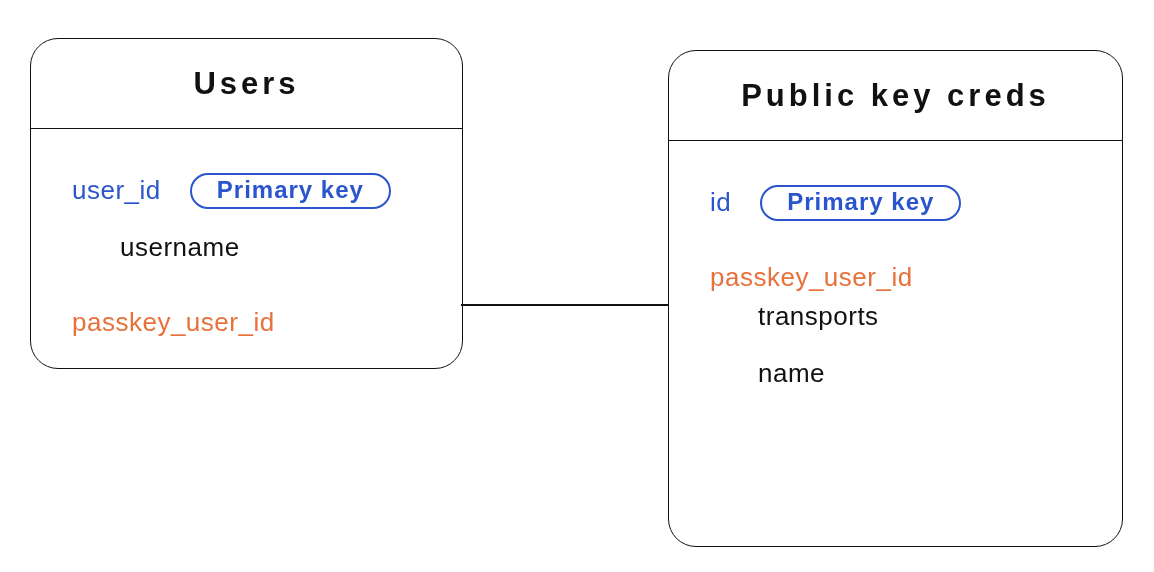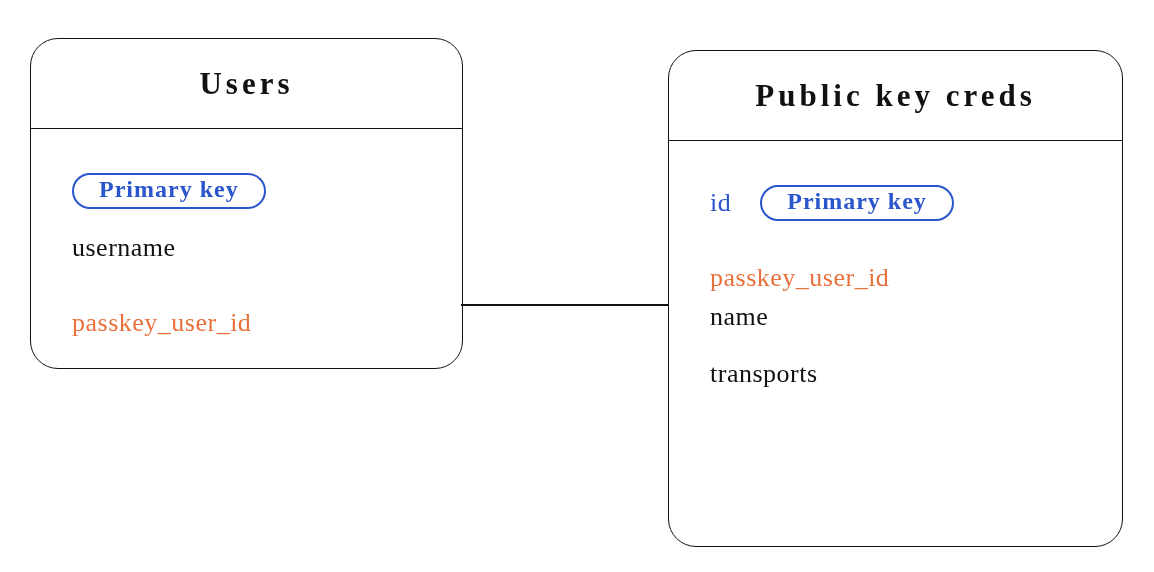--- a/index.html
+++ b/index.html
@@ -8,21 +8,21 @@
     --ink: #111111;
     --bg: #ffffff;
   }
   * { margin: 0; padding: 0; box-sizing: border-box; }
   html, body { background: var(--bg); }
   .canvas {
     position: relative;
     width: 1154px;
     height: 572px;
     background: var(--bg);
-    font-family: Liberation Serif, serif;
+    font-family: Liberation Sans, sans-serif;
     color: var(--ink);
     overflow: hidden;
   }
   .entity {
     position: absolute;
     background: var(--bg);
     border: 1.6px solid var(--ink);
     border-radius: 28px;
   }
   .entity-users  { left: 30px;  top: 38px; width: 433px; height: 331px; }
@@ -44,21 +44,21 @@
   .row {
     height: 57px;
     display: flex;
     align-items: center;
     gap: 29px;
     white-space: nowrap;
   }
   .fname { font-size: 26px; letter-spacing: 0.5px; }
   .fname.c-blue   { color: var(--primary_blue); }
   .fname.c-orange { color: var(--highlight_orange); margin-top: 36px; }
-  .fname.c-black  { color: var(--ink); }
+  .fname.c-black  { color: var(--ink); margin-left: 48px; }
   .badge {
     display: inline-flex;
     align-items: center;
     justify-content: center;
     height: 36px;
     padding: 0 25px 2px 25px;
     border: 2px solid var(--primary_blue);
     border-radius: 19px;
     color: var(--primary_blue);
     font-size: 24px;
@@ -78,20 +78,21 @@
 <body>
 
 <div class="canvas">
 
   <div class="entity entity-users">
     <div class="entity-header">
       <span class="entity-title">Users</span>
     </div>
     <div class="rows">
       <div class="row">
+        <span class="fname c-blue">user_id</span>
         <span class="badge">Primary key</span>
       </div>
       <div class="row">
         <span class="fname c-black">username</span>
       </div>
       <div class="row">
         <span class="fname c-orange">passkey_user_id</span>
       </div>
     </div>
   </div>
@@ -104,21 +105,21 @@
     </div>
     <div class="rows">
       <div class="row">
         <span class="fname c-blue">id</span>
         <span class="badge">Primary key</span>
       </div>
       <div class="row">
         <span class="fname c-orange">passkey_user_id</span>
       </div>
       <div class="row">
-        <span class="fname c-black">name</span>
+        <span class="fname c-black">transports</span>
       </div>
       <div class="row">
-        <span class="fname c-black">transports</span>
+        <span class="fname c-black">name</span>
       </div>
     </div>
   </div>
 
 </div>
 
 </body></html>

